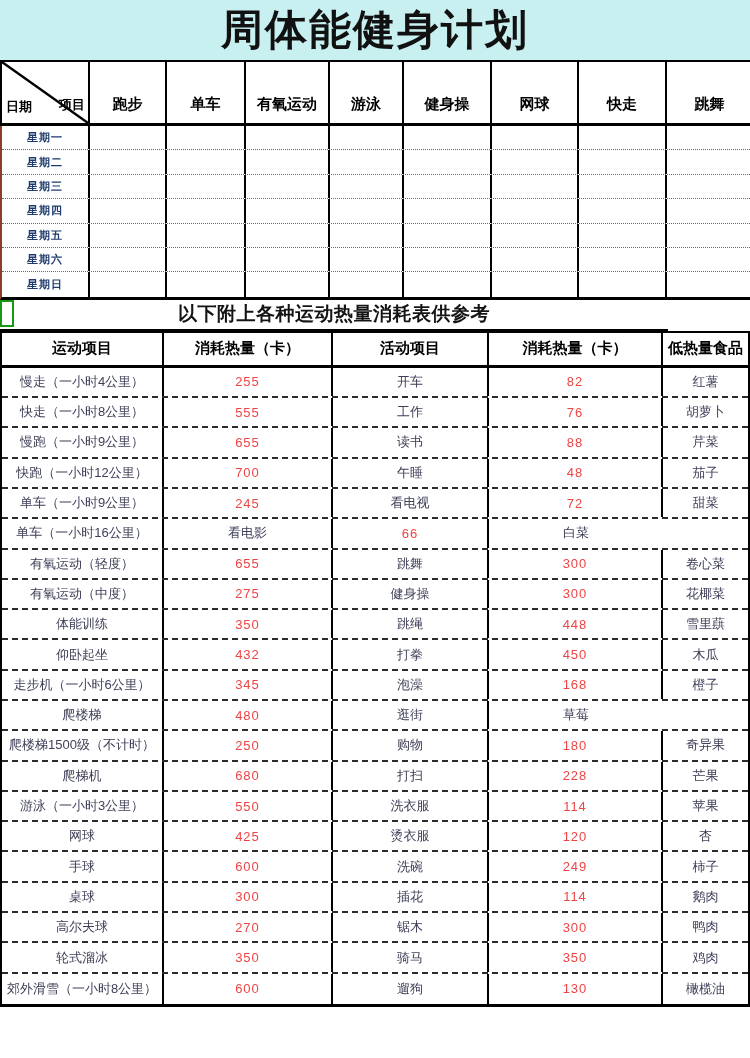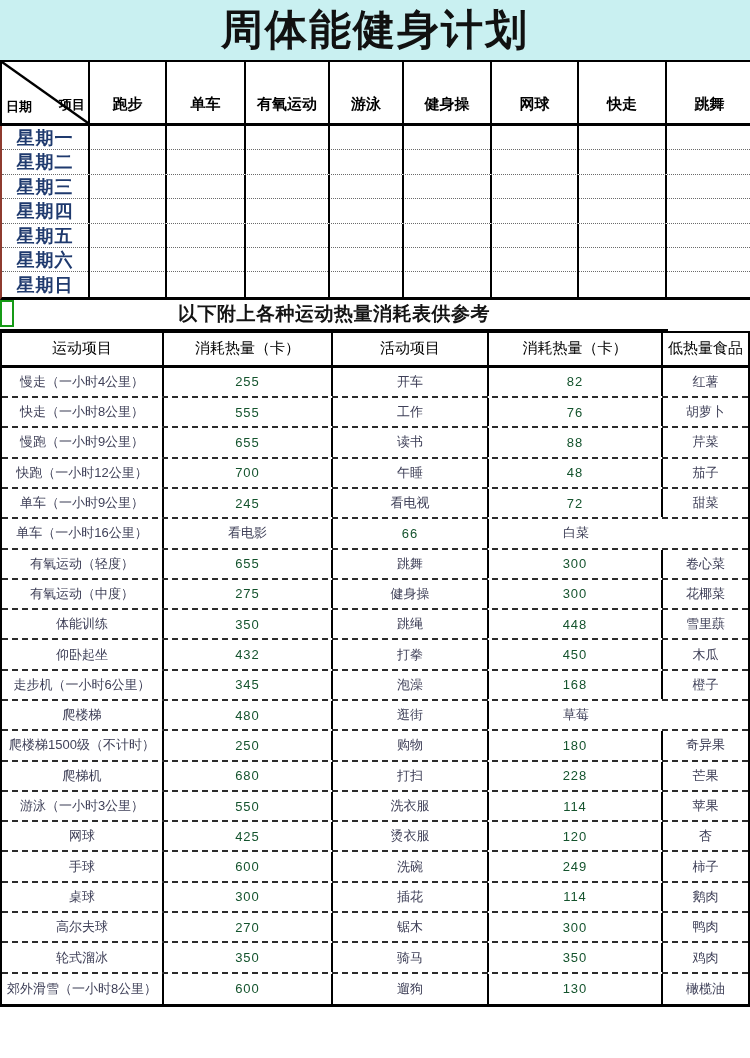--- a/index.html
+++ b/index.html
@@ -41,21 +41,21 @@
   .corner-lbl.tr { right: 3px; bottom: 9px; }
 
   .t1-body { border-left: 2px solid #8e3b2f; border-bottom: 3px solid #000; }
   .t1-row { height: 24.4px; }
   .t1-row:not(:last-child) { border-bottom: 1px dotted #6b6b6b; }
   .t1-row .dcell {
     border-right: 2px solid #000;
     display: flex; align-items: center; justify-content: center;
   }
   .t1-row .dcell:last-child { border-right: none; }
-  .day-lbl { font-size: 18px; font-weight: bold; color: #1f3a6e; letter-spacing: 1px; }
+  .day-lbl { font-size: 11px; font-weight: bold; color: #1f3a6e; letter-spacing: 1px; }
 
   
   .section-row {
     height: 31px; width: 668px; position: relative;
     border-bottom: 2px solid #000;
     display: flex; align-items: center; justify-content: center;
   }
   .sel-marker {
     position: absolute; left: 0; top: 0; bottom: 2px; width: 14px;
     border: 2px solid #169a16; background: #fff;
@@ -65,33 +65,33 @@
   
   .t2 { width: 750px; border-left: 2px solid #000; border-right: 2px solid #000; border-bottom: 3px solid #000; }
   .t2-grid-row {
     display: grid;
     grid-template-columns: 162px 169px 156px 174px 85px;
   }
   .t2-head { height: 37px; border-bottom: 3px solid #000; border-top: 2px solid #000; }
   .t2-head .hcell {
     border-right: 2px solid #000;
     display: flex; align-items: center; justify-content: center;
-    font-size: 15px; font-weight: normal; color: #000;
+    font-size: 15px; font-weight: bold; color: #000;
   }
   .t2-head .hcell:last-child { border-right: none; }
 
   .t2-row { height: 30.3px; }
   .t2-row:not(:last-child) { border-bottom: 2px dashed #2b2b2b; }
   .t2-row .dcell {
     border-right: 2px solid #000;
     display: flex; align-items: center; justify-content: center;
     font-size: 13px; color: #3f4058; white-space: nowrap; overflow: hidden;
   }
   .t2-row .dcell:last-child { border-right: none; }
-  .t2-row .num { color: #14532d; letter-spacing: 1px; }
+  .t2-row .num { color: #ef4444; letter-spacing: 1px; }
 </style>
 </head>
 <body>
 
 <div class="sheet">
 
   <div class="title-bar">周体能健身计划</div>
 
   <div class="t1">
     <div class="t1-head t1-grid-row">

